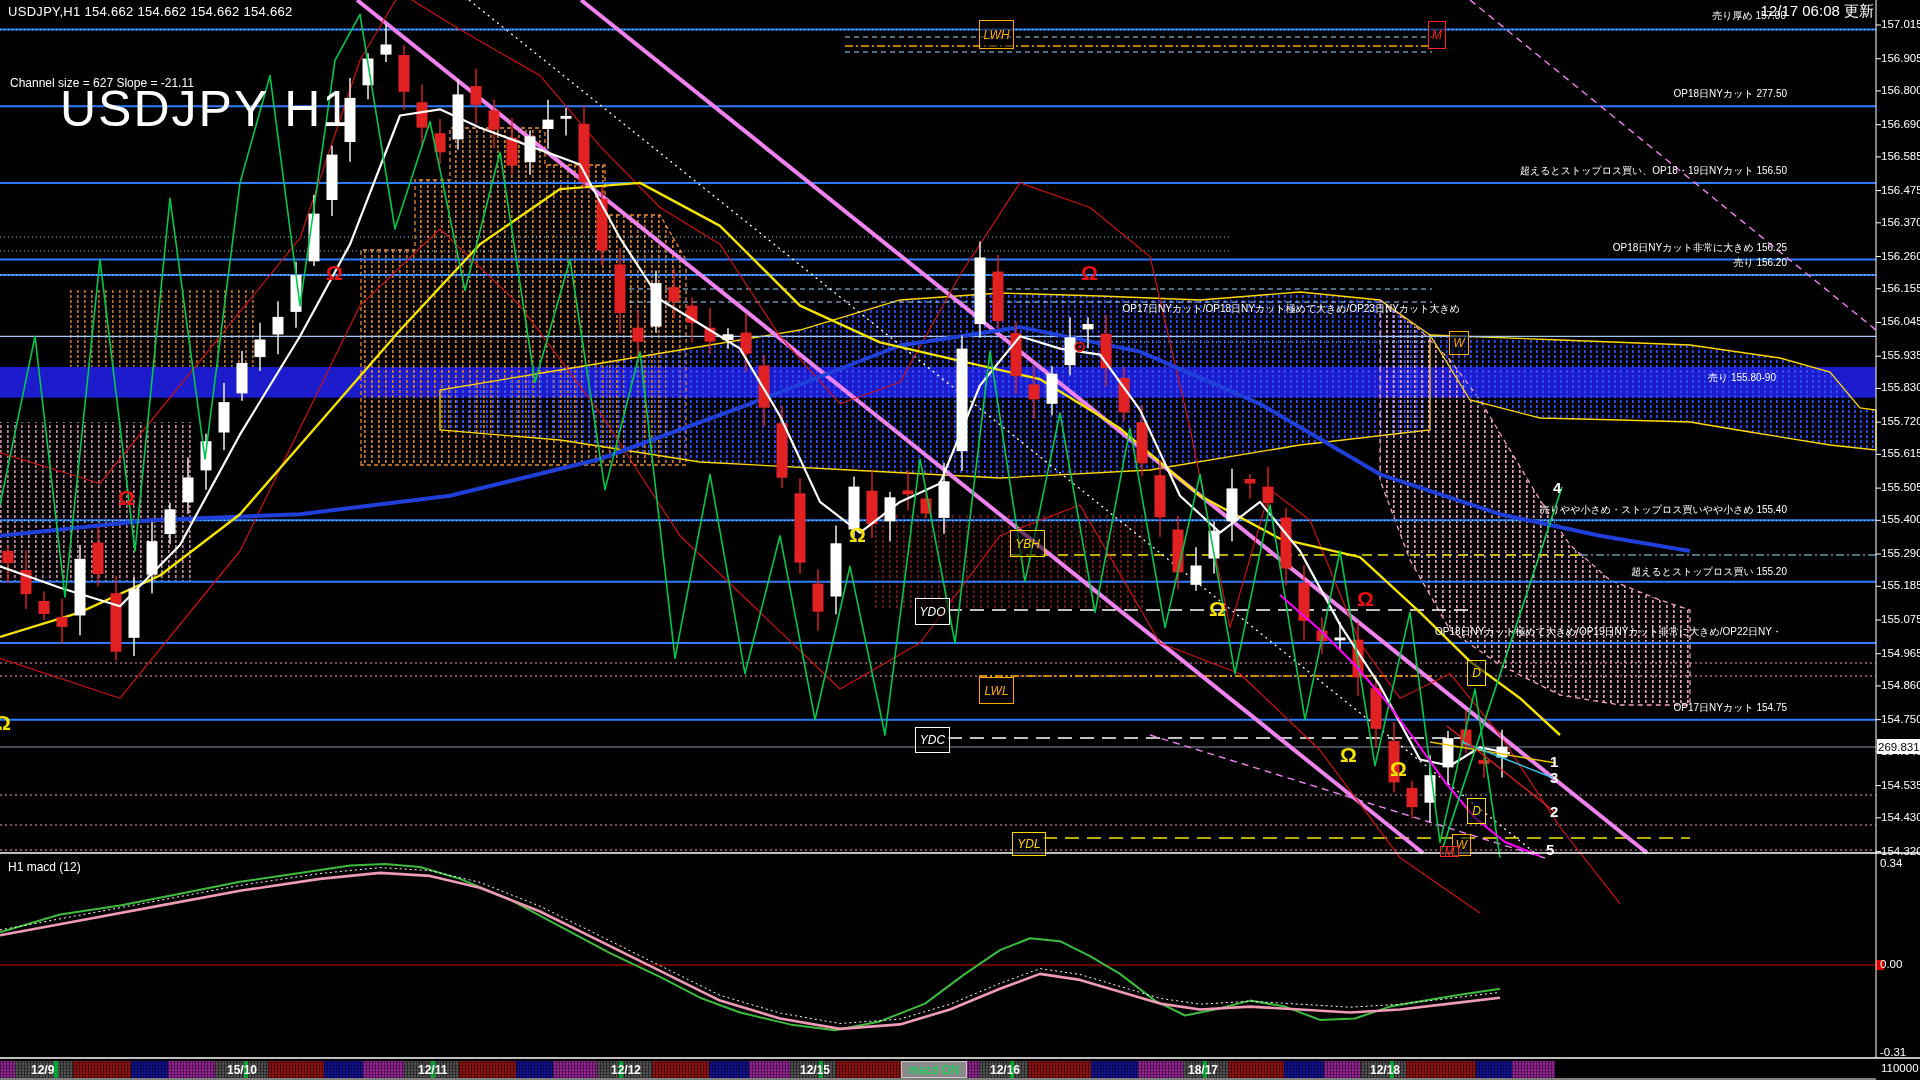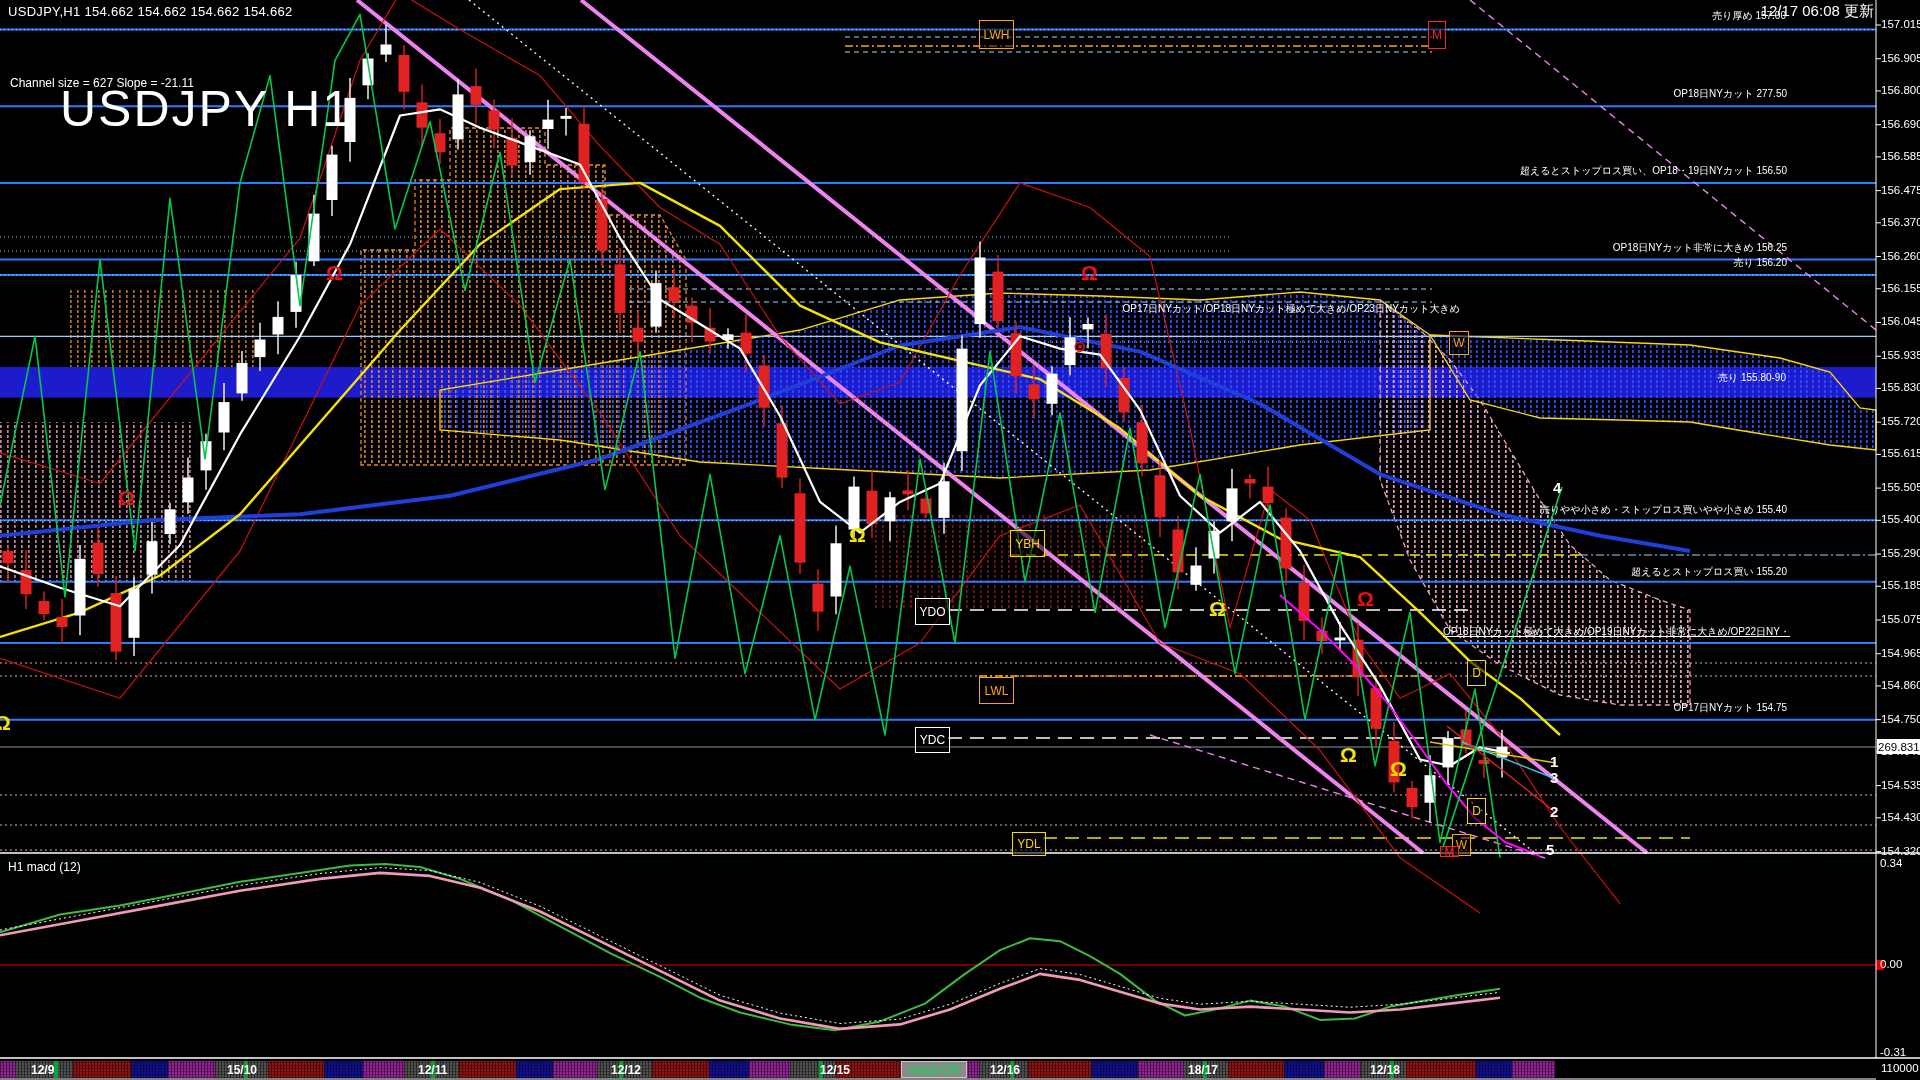--- a/index.html
+++ b/index.html
@@ -10,21 +10,21 @@
   .title-bar{left:8px;top:4px;font-size:13px;color:#fff;letter-spacing:.3px;}
   .channel-info{left:10px;top:76px;font-size:12px;color:#fff;}
   .watermark{left:60px;top:80px;font-size:50px;color:#ffffff;letter-spacing:2px;}
   .update-time{right:46px;top:2px;font-size:15px;}
   .sell-heavy{right:134px;top:9px;font-size:15px;}
   .anno{font-size:10px;color:#fff;text-align:right;}
   .axis-label{left:1881px;font-size:11.5px;color:#fff;}
   .macd-axis-label{left:1880px;font-size:11.5px;color:#fff;}
   .macd-title{left:8px;top:860px;font-size:12px;color:#fff;}
   .objbox{position:absolute;background:rgba(0,0,0,.55);display:flex;align-items:center;justify-content:center;
-          font-size:12px;border:1px solid;}
+          font-size:12px;border:1px solid;font-style:italic;}
   .fan-num{position:absolute;font-size:15px;font-weight:bold;color:#fff;}
   .omega{position:absolute;font-size:21px;font-weight:bold;line-height:22px;}
   #date-bar{position:absolute;left:0;top:1061px;width:1876px;height:17px;background:#000;}
   .seg{position:absolute;top:0;height:17px;}
   .seg::after{content:"";position:absolute;inset:0;
      background:repeating-linear-gradient(90deg,rgba(0,0,0,.45) 0 1px,transparent 1px 3px),
                 repeating-linear-gradient(0deg,rgba(0,0,0,.25) 0 1px,transparent 1px 3px);}
   .date-label{position:absolute;top:1.5px;font-size:12px;font-weight:bold;color:#fff;z-index:3;}
   .sess-tick{position:absolute;top:0;width:4px;height:17px;background:#00a32b;z-index:2;}
   #macd-on{position:absolute;left:901px;top:1061px;width:66px;height:17px;background:#8a8a8a;
@@ -366,35 +366,35 @@
       <div class="sess-tick" style="left: 431px;"></div>
       <div class="sess-tick" style="left: 619px;"></div>
       <div class="sess-tick" style="left: 819px;"></div>
       <div class="sess-tick" style="left: 1010px;"></div>
       <div class="sess-tick" style="left: 1203px;"></div>
       <div class="sess-tick" style="left: 1390px;"></div>
       <div class="date-label" style="left: 31px;">12/9</div>
       <div class="date-label" style="left: 227px;">15/10</div>
       <div class="date-label" style="left: 418px;">12/11</div>
       <div class="date-label" style="left: 611px;">12/12</div>
-      <div class="date-label" style="left: 820px;">12/15</div>
+      <div class="date-label" style="left: 800px;">12/15</div>
       <div class="date-label" style="left: 990px;">12/16</div>
       <div class="date-label" style="left: 1188px;">18/17</div>
       <div class="date-label" style="left: 1370px;">12/18</div>
     </div>
   <div id="dyn">
       <div class="anno" style="position: absolute; right: 133px; top: 87px;">OP18日NYカット 277.50</div>
       <div class="anno" style="position: absolute; right: 133px; top: 164px;">超えるとストップロス買い、OP18・19日NYカット 156.50</div>
       <div class="anno" style="position: absolute; right: 133px; top: 241px;">OP18日NYカット非常に大きめ 156.25</div>
       <div class="anno" style="position: absolute; right: 133px; top: 256px;">売り 156.20</div>
       <div class="anno" style="position: absolute; right: 460px; top: 302px;">OP17日NYカット/OP18日NYカット極めて大きめ/OP23日NYカット大きめ</div>
-      <div class="anno" style="position: absolute; right: 134px; top: 371px;">売り 155.80-90</div>
+      <div class="anno" style="position: absolute; right: 144px; top: 371px;">売り 155.80-90</div>
       <div class="anno" style="position: absolute; right: 133px; top: 503px;">売りやや小さめ・ストップロス買いやや小さめ 155.40</div>
       <div class="anno" style="position: absolute; right: 133px; top: 565px;">超えるとストップロス買い 155.20</div>
-      <div class="anno" style="position: absolute; right: 130px; top: 625px; text-decoration: underline;">OP18日NYカット極めて大きめ/OP19日NYカット非常に大きめ/OP22日NY・</div>
+      <div class="anno" style="position: absolute; right: 138px; top: 625px;">OP18日NYカット極めて大きめ/OP19日NYカット非常に大きめ/OP22日NY・</div>
       <div class="anno" style="position: absolute; right: 133px; top: 701px;">OP17日NYカット 154.75</div>
       <div class="axis-label" style="position: absolute; left: 1881px; top: 17.9961px;">157.015</div>
       <div class="axis-label" style="position: absolute; left: 1881px; top: 51.733px;">156.905</div>
       <div class="axis-label" style="position: absolute; left: 1881px; top: 83.9365px;">156.800</div>
       <div class="axis-label" style="position: absolute; left: 1881px; top: 117.674px;">156.690</div>
       <div class="axis-label" style="position: absolute; left: 1881px; top: 149.877px;">156.585</div>
       <div class="axis-label" style="position: absolute; left: 1881px; top: 183.614px;">156.475</div>
       <div class="axis-label" style="position: absolute; left: 1881px; top: 215.818px;">156.370</div>
       <div class="axis-label" style="position: absolute; left: 1881px; top: 249.555px;">156.260</div>
       <div class="axis-label" style="position: absolute; left: 1881px; top: 281.758px;">156.155</div>

